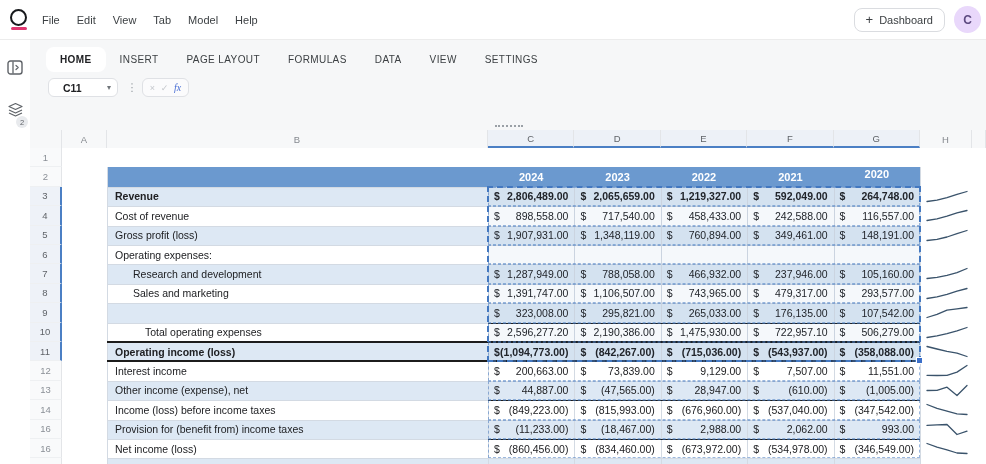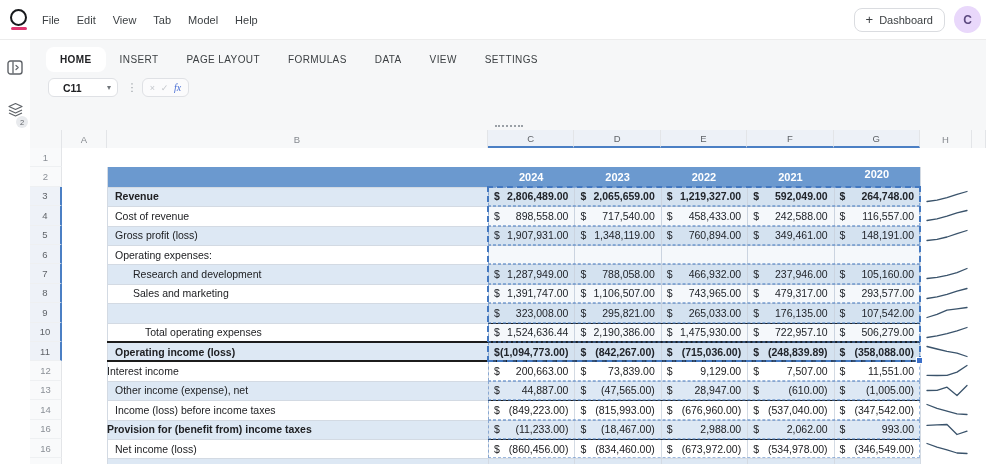--- a/index.html
+++ b/index.html
@@ -324,21 +324,21 @@
       <div class="abs cell valcell" style="left: 803.6px; top: 181.2px; width: 86.4px; height: 19.4px; font-weight: 400;">
         <div class="cur">$</div>
         <div class="amt">107,542.00</div>
       </div>
       <div class="abs sparkcell" style="left: 894px; top: 183.2px; width: 46px; height: 15px;"><svg width="46" height="15" viewBox="0 0 46 15">
           <polyline points="3.0,12.5 13.0,9.3 23.0,5.2 33.0,3.8 43.0,2.5" fill="none" stroke="#3a536b" stroke-width="1.3" stroke-linejoin="round" stroke-linecap="round"></polyline>
         </svg></div>
       <div class="abs cell lblcell" style="left: 77px; top: 200.6px; width: 381px; height: 19.4px; padding-left: 38px; font-weight: 400;">Total operating expenses</div>
       <div class="abs cell valcell" style="left: 458px; top: 200.6px; width: 86.4px; height: 19.4px; font-weight: 400;">
         <div class="cur">$</div>
-        <div class="amt">1,524,636.44</div>
+        <div class="amt">2,596,277.20</div>
       </div>
       <div class="abs cell valcell" style="left: 544.4px; top: 200.6px; width: 86.4px; height: 19.4px; font-weight: 400;">
         <div class="cur">$</div>
         <div class="amt">2,190,386.00</div>
       </div>
       <div class="abs cell valcell" style="left: 630.8px; top: 200.6px; width: 86.4px; height: 19.4px; font-weight: 400;">
         <div class="cur">$</div>
         <div class="amt">1,475,930.00</div>
       </div>
       <div class="abs cell valcell" style="left: 717.2px; top: 200.6px; width: 86.4px; height: 19.4px; font-weight: 400;">
@@ -360,30 +360,30 @@
       <div class="abs cell valcell" style="left: 544.4px; top: 220px; width: 86.4px; height: 19.4px; font-weight: 700;">
         <div class="cur">$</div>
         <div class="amt">(842,267.00)</div>
       </div>
       <div class="abs cell valcell" style="left: 630.8px; top: 220px; width: 86.4px; height: 19.4px; font-weight: 700;">
         <div class="cur">$</div>
         <div class="amt">(715,036.00)</div>
       </div>
       <div class="abs cell valcell" style="left: 717.2px; top: 220px; width: 86.4px; height: 19.4px; font-weight: 700;">
         <div class="cur">$</div>
-        <div class="amt">(248,839.89)</div>
+        <div class="amt">(543,937.00)</div>
       </div>
       <div class="abs cell valcell" style="left: 803.6px; top: 220px; width: 86.4px; height: 19.4px; font-weight: 700;">
         <div class="cur">$</div>
         <div class="amt">(358,088.00)</div>
       </div>
       <div class="abs sparkcell" style="left: 894px; top: 222px; width: 46px; height: 15px;"><svg width="46" height="15" viewBox="0 0 46 15">
           <polyline points="3.0,2.5 13.0,5.0 23.0,7.3 33.0,9.1 43.0,12.5" fill="none" stroke="#3a536b" stroke-width="1.3" stroke-linejoin="round" stroke-linecap="round"></polyline>
         </svg></div>
-      <div class="abs cell lblcell" style="left: 77px; top: 239.4px; width: 381px; height: 19.4px; font-weight: 400;">Interest income</div>
+      <div class="abs cell lblcell" style="left: 77px; top: 239.4px; width: 381px; height: 19.4px; padding-left: 8px; font-weight: 400;">Interest income</div>
       <div class="abs cell valcell" style="left: 458px; top: 239.4px; width: 86.4px; height: 19.4px; font-weight: 400;">
         <div class="cur">$</div>
         <div class="amt">200,663.00</div>
       </div>
       <div class="abs cell valcell" style="left: 544.4px; top: 239.4px; width: 86.4px; height: 19.4px; font-weight: 400;">
         <div class="cur">$</div>
         <div class="amt">73,839.00</div>
       </div>
       <div class="abs cell valcell" style="left: 630.8px; top: 239.4px; width: 86.4px; height: 19.4px; font-weight: 400;">
         <div class="cur">$</div>
@@ -441,21 +441,21 @@
         <div class="cur">$</div>
         <div class="amt">(537,040.00)</div>
       </div>
       <div class="abs cell valcell" style="left: 803.6px; top: 278.2px; width: 86.4px; height: 19.4px; font-weight: 400;">
         <div class="cur">$</div>
         <div class="amt">(347,542.00)</div>
       </div>
       <div class="abs sparkcell" style="left: 894px; top: 280.2px; width: 46px; height: 15px;"><svg width="46" height="15" viewBox="0 0 46 15">
           <polyline points="3.0,2.5 13.0,6.3 23.0,9.1 33.0,11.8 43.0,12.5" fill="none" stroke="#3a536b" stroke-width="1.3" stroke-linejoin="round" stroke-linecap="round"></polyline>
         </svg></div>
-      <div class="abs cell lblcell" style="left: 77px; top: 297.6px; width: 381px; height: 19.4px; font-weight: 700;">Provision for (benefit from) income taxes</div>
+      <div class="abs cell lblcell" style="left: 77px; top: 297.6px; width: 381px; height: 19.4px; padding-left: 8px; font-weight: 400;">Provision for (benefit from) income taxes</div>
       <div class="abs cell valcell" style="left: 458px; top: 297.6px; width: 86.4px; height: 19.4px; font-weight: 400;">
         <div class="cur">$</div>
         <div class="amt">(11,233.00)</div>
       </div>
       <div class="abs cell valcell" style="left: 544.4px; top: 297.6px; width: 86.4px; height: 19.4px; font-weight: 400;">
         <div class="cur">$</div>
         <div class="amt">(18,467.00)</div>
       </div>
       <div class="abs cell valcell" style="left: 630.8px; top: 297.6px; width: 86.4px; height: 19.4px; font-weight: 400;">
         <div class="cur">$</div>

